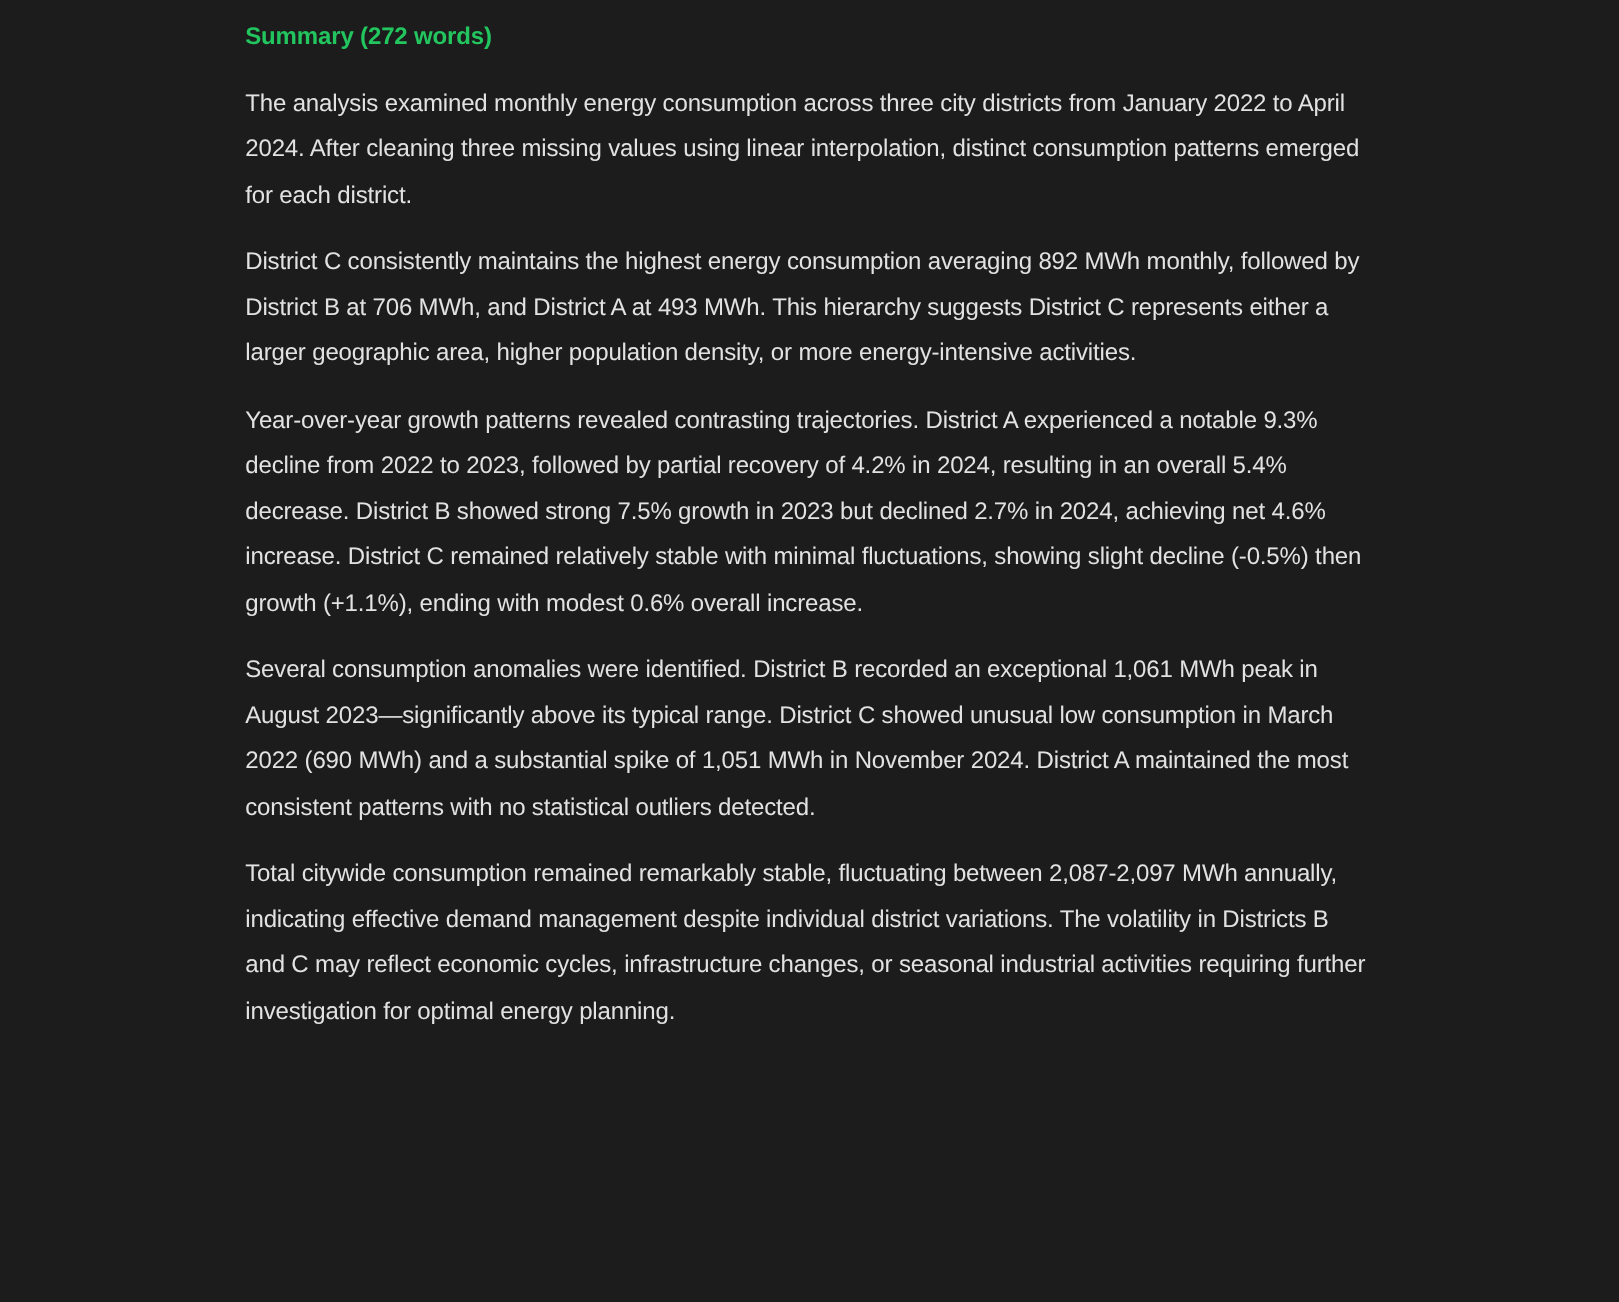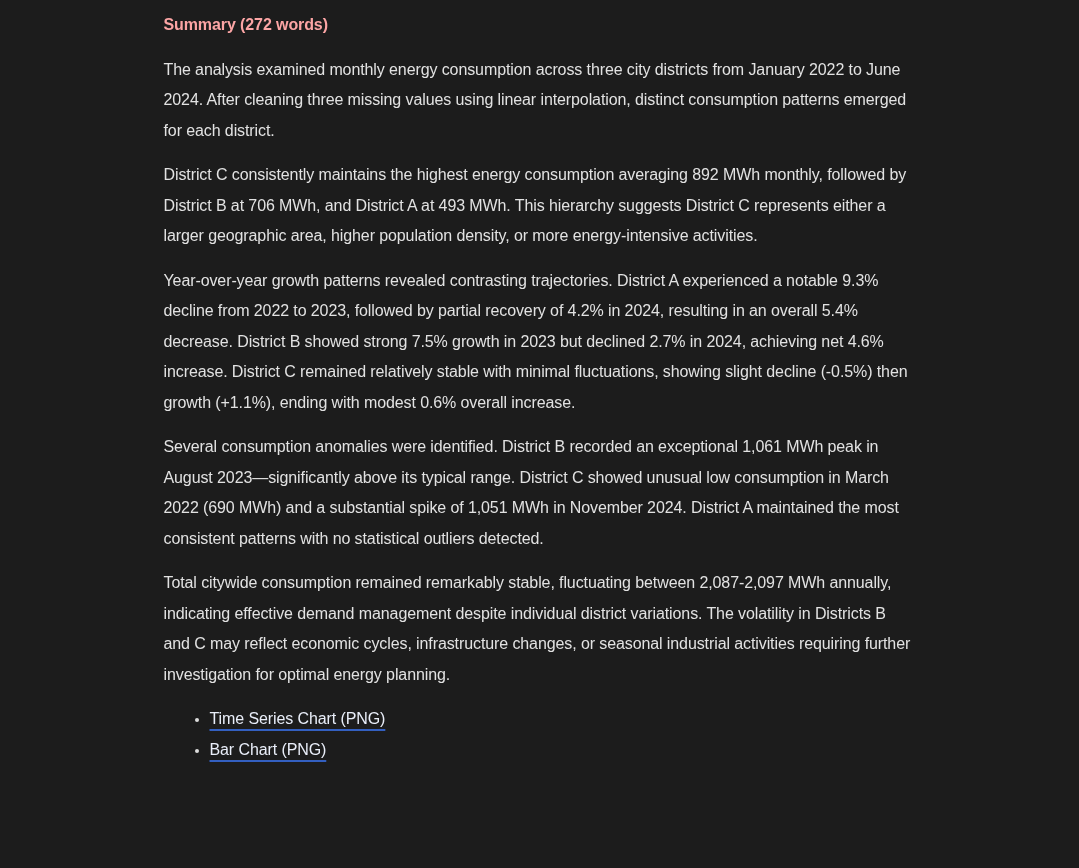--- a/index.html
+++ b/index.html
@@ -21,21 +21,21 @@
     color: #e2e2e2;
     font-size: 16px;
     line-height: 30.5px;
     letter-spacing: -0.1px;
   }
   .content-column p {
     margin: 0 0 14px 0;
   }
   .para-heading {
     font-weight: 700;
-    color: #fca5a5;
+    color: #22c55e;
   }
   .download-list {
     margin: 0;
     padding-left: 46px;
     list-style: disc;
   }
   .download-list li {
     color: #e2e2e2;
     line-height: 30.5px;
   }
@@ -52,33 +52,25 @@
     cursor: pointer;
   }
 </style>
 </head>
 <body>
 
 <div class="content-column">
 
   <p class="para-heading">Summary (272 words)</p>
 
-  <p>The analysis examined monthly energy consumption across three city districts from January 2022 to June 2024. After cleaning three missing values using linear interpolation, distinct consumption patterns emerged for each district.</p>
+  <p>The analysis examined monthly energy consumption across three city districts from January 2022 to April 2024. After cleaning three missing values using linear interpolation, distinct consumption patterns emerged for each district.</p>
 
   <p>District C consistently maintains the highest energy consumption averaging 892 MWh monthly, followed by District B at 706 MWh, and District A at 493 MWh. This hierarchy suggests District C represents either a larger geographic area, higher population density, or more energy-intensive activities.</p>
 
   <p>Year-over-year growth patterns revealed contrasting trajectories. District A experienced a notable 9.3% decline from 2022 to 2023, followed by partial recovery of 4.2% in 2024, resulting in an overall 5.4% decrease. District B showed strong 7.5% growth in 2023 but declined 2.7% in 2024, achieving net 4.6% increase. District C remained relatively stable with minimal fluctuations, showing slight decline (-0.5%) then growth (+1.1%), ending with modest 0.6% overall increase.</p>
 
   <p>Several consumption anomalies were identified. District B recorded an exceptional 1,061 MWh peak in August 2023—significantly above its typical range. District C showed unusual low consumption in March 2022 (690 MWh) and a substantial spike of 1,051 MWh in November 2024. District A maintained the most consistent patterns with no statistical outliers detected.</p>
 
   <p>Total citywide consumption remained remarkably stable, fluctuating between 2,087-2,097 MWh annually, indicating effective demand management despite individual district variations. The volatility in Districts B and C may reflect economic cycles, infrastructure changes, or seasonal industrial activities requiring further investigation for optimal energy planning.</p>
 
 
-  <ul class="download-list">
-    <li>
-      <a class="download-link">Time Series Chart (PNG)</a>
-    </li>
-    <li>
-      <a class="download-link">Bar Chart (PNG)</a>
-    </li>
-  </ul>
 
 </div>
 
 </body></html>

